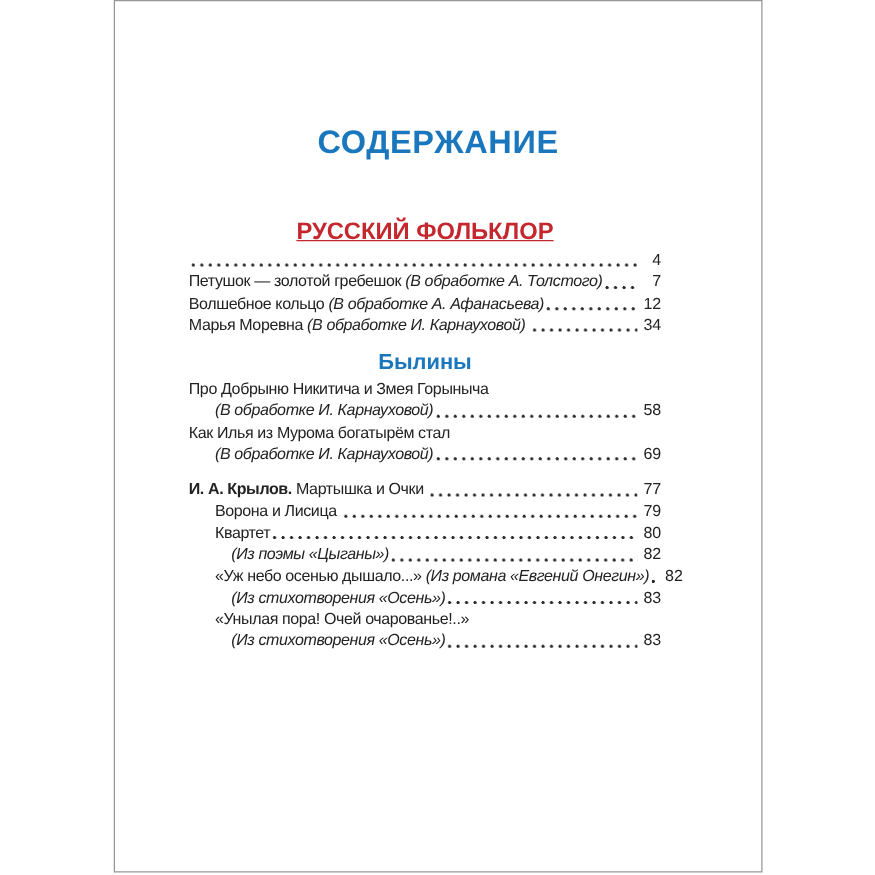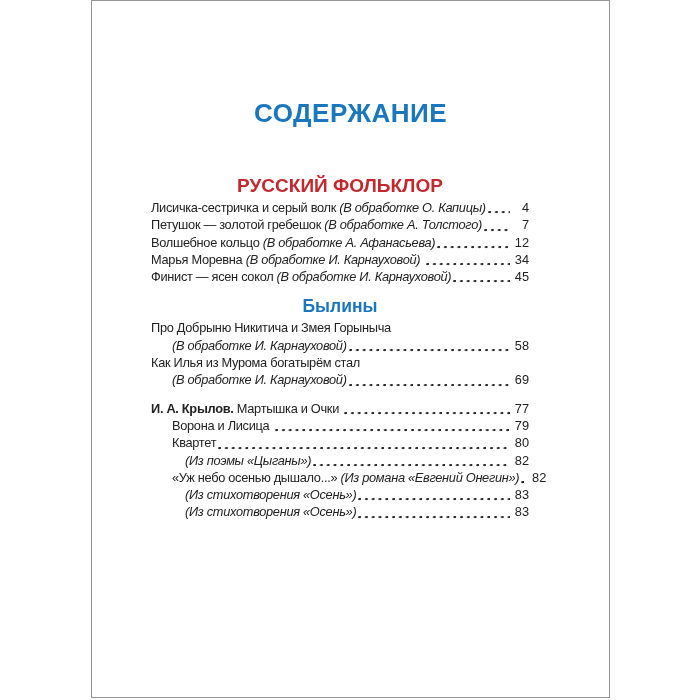--- a/index.html
+++ b/index.html
@@ -39,20 +39,21 @@
   .heading {
     text-align: center;
     font-weight: bold;
     white-space: nowrap;
   }
   .heading-red {
     font-size: 19px;
     line-height: 22px;
     margin-bottom: 2px;
     color: var(--heading-red, #c4272e);
+    text-decoration: underline;
   }
   .heading-blue {
     font-size: 17.5px;
     line-height: 20px;
     margin-bottom: 3px;
     color: var(--heading-blue, #1a77bd);
   }
   .row {
     display: flex;
     align-items: baseline;
@@ -87,43 +88,37 @@
 </head>
 <body>
 
 <div class="canvas">
   <div class="page">
     <h1 class="title">СОДЕРЖАНИЕ</h1>
     <div class="toc">
         <div class="toc-section">
           <div class="heading heading-red">РУССКИЙ ФОЛЬКЛОР</div>
           <div class="row indent0">
-            <span class="txt"><span class="part-regular">Лисичка-сестричка и серый волк </span><span class="part-italic">(В обработке О. Капицы)</span></span>
             <span class="dots"></span>
             <span class="pg">4</span>
           </div>
           <div class="row indent0">
             <span class="txt"><span class="part-regular">Петушок — золотой гребешок </span><span class="part-italic">(В обработке А. Толстого)</span></span>
             <span class="dots"></span>
             <span class="pg">7</span>
           </div>
           <div class="row indent0">
             <span class="txt"><span class="part-regular">Волшебное кольцо </span><span class="part-italic">(В обработке А. Афанасьева)</span></span>
             <span class="dots"></span>
             <span class="pg">12</span>
           </div>
           <div class="row indent0">
             <span class="txt"><span class="part-regular">Марья Моревна </span><span class="part-italic">(В обработке И. Карнауховой) </span></span>
             <span class="dots"></span>
             <span class="pg">34</span>
-          </div>
-          <div class="row indent0">
-            <span class="txt"><span class="part-regular">Финист — ясен сокол </span><span class="part-italic">(В обработке И. Карнауховой)</span></span>
-            <span class="dots"></span>
-            <span class="pg">45</span>
           </div>
         </div>
         <div class="toc-section">
           <div class="heading heading-blue">Былины</div>
           <div class="row indent0">
             <span class="txt"><span class="part-regular">Про Добрыню Никитича и Змея Горыныча</span></span>
           </div>
           <div class="row indent1">
             <span class="txt"><span class="part-italic">(В обработке И. Карнауховой)</span></span>
             <span class="dots"></span>
@@ -162,20 +157,23 @@
           <div class="row indent1">
             <span class="txt"><span class="part-regular">«Уж небо осенью дышало...» </span><span class="part-italic">(Из романа «Евгений Онегин»)</span></span>
             <span class="dots"></span>
             <span class="pg">82</span>
           </div>
           <div class="row indent2">
             <span class="txt"><span class="part-italic">(Из стихотворения «Осень»)</span></span>
             <span class="dots"></span>
             <span class="pg">83</span>
           </div>
+          <div class="row indent1">
+            <span class="txt"><span class="part-regular">«Унылая пора! Очей очарованье!..»</span></span>
+          </div>
           <div class="row indent2">
             <span class="txt"><span class="part-italic">(Из стихотворения «Осень»)</span></span>
             <span class="dots"></span>
             <span class="pg">83</span>
           </div>
         </div>
       </div>
   </div>
 </div>
 

